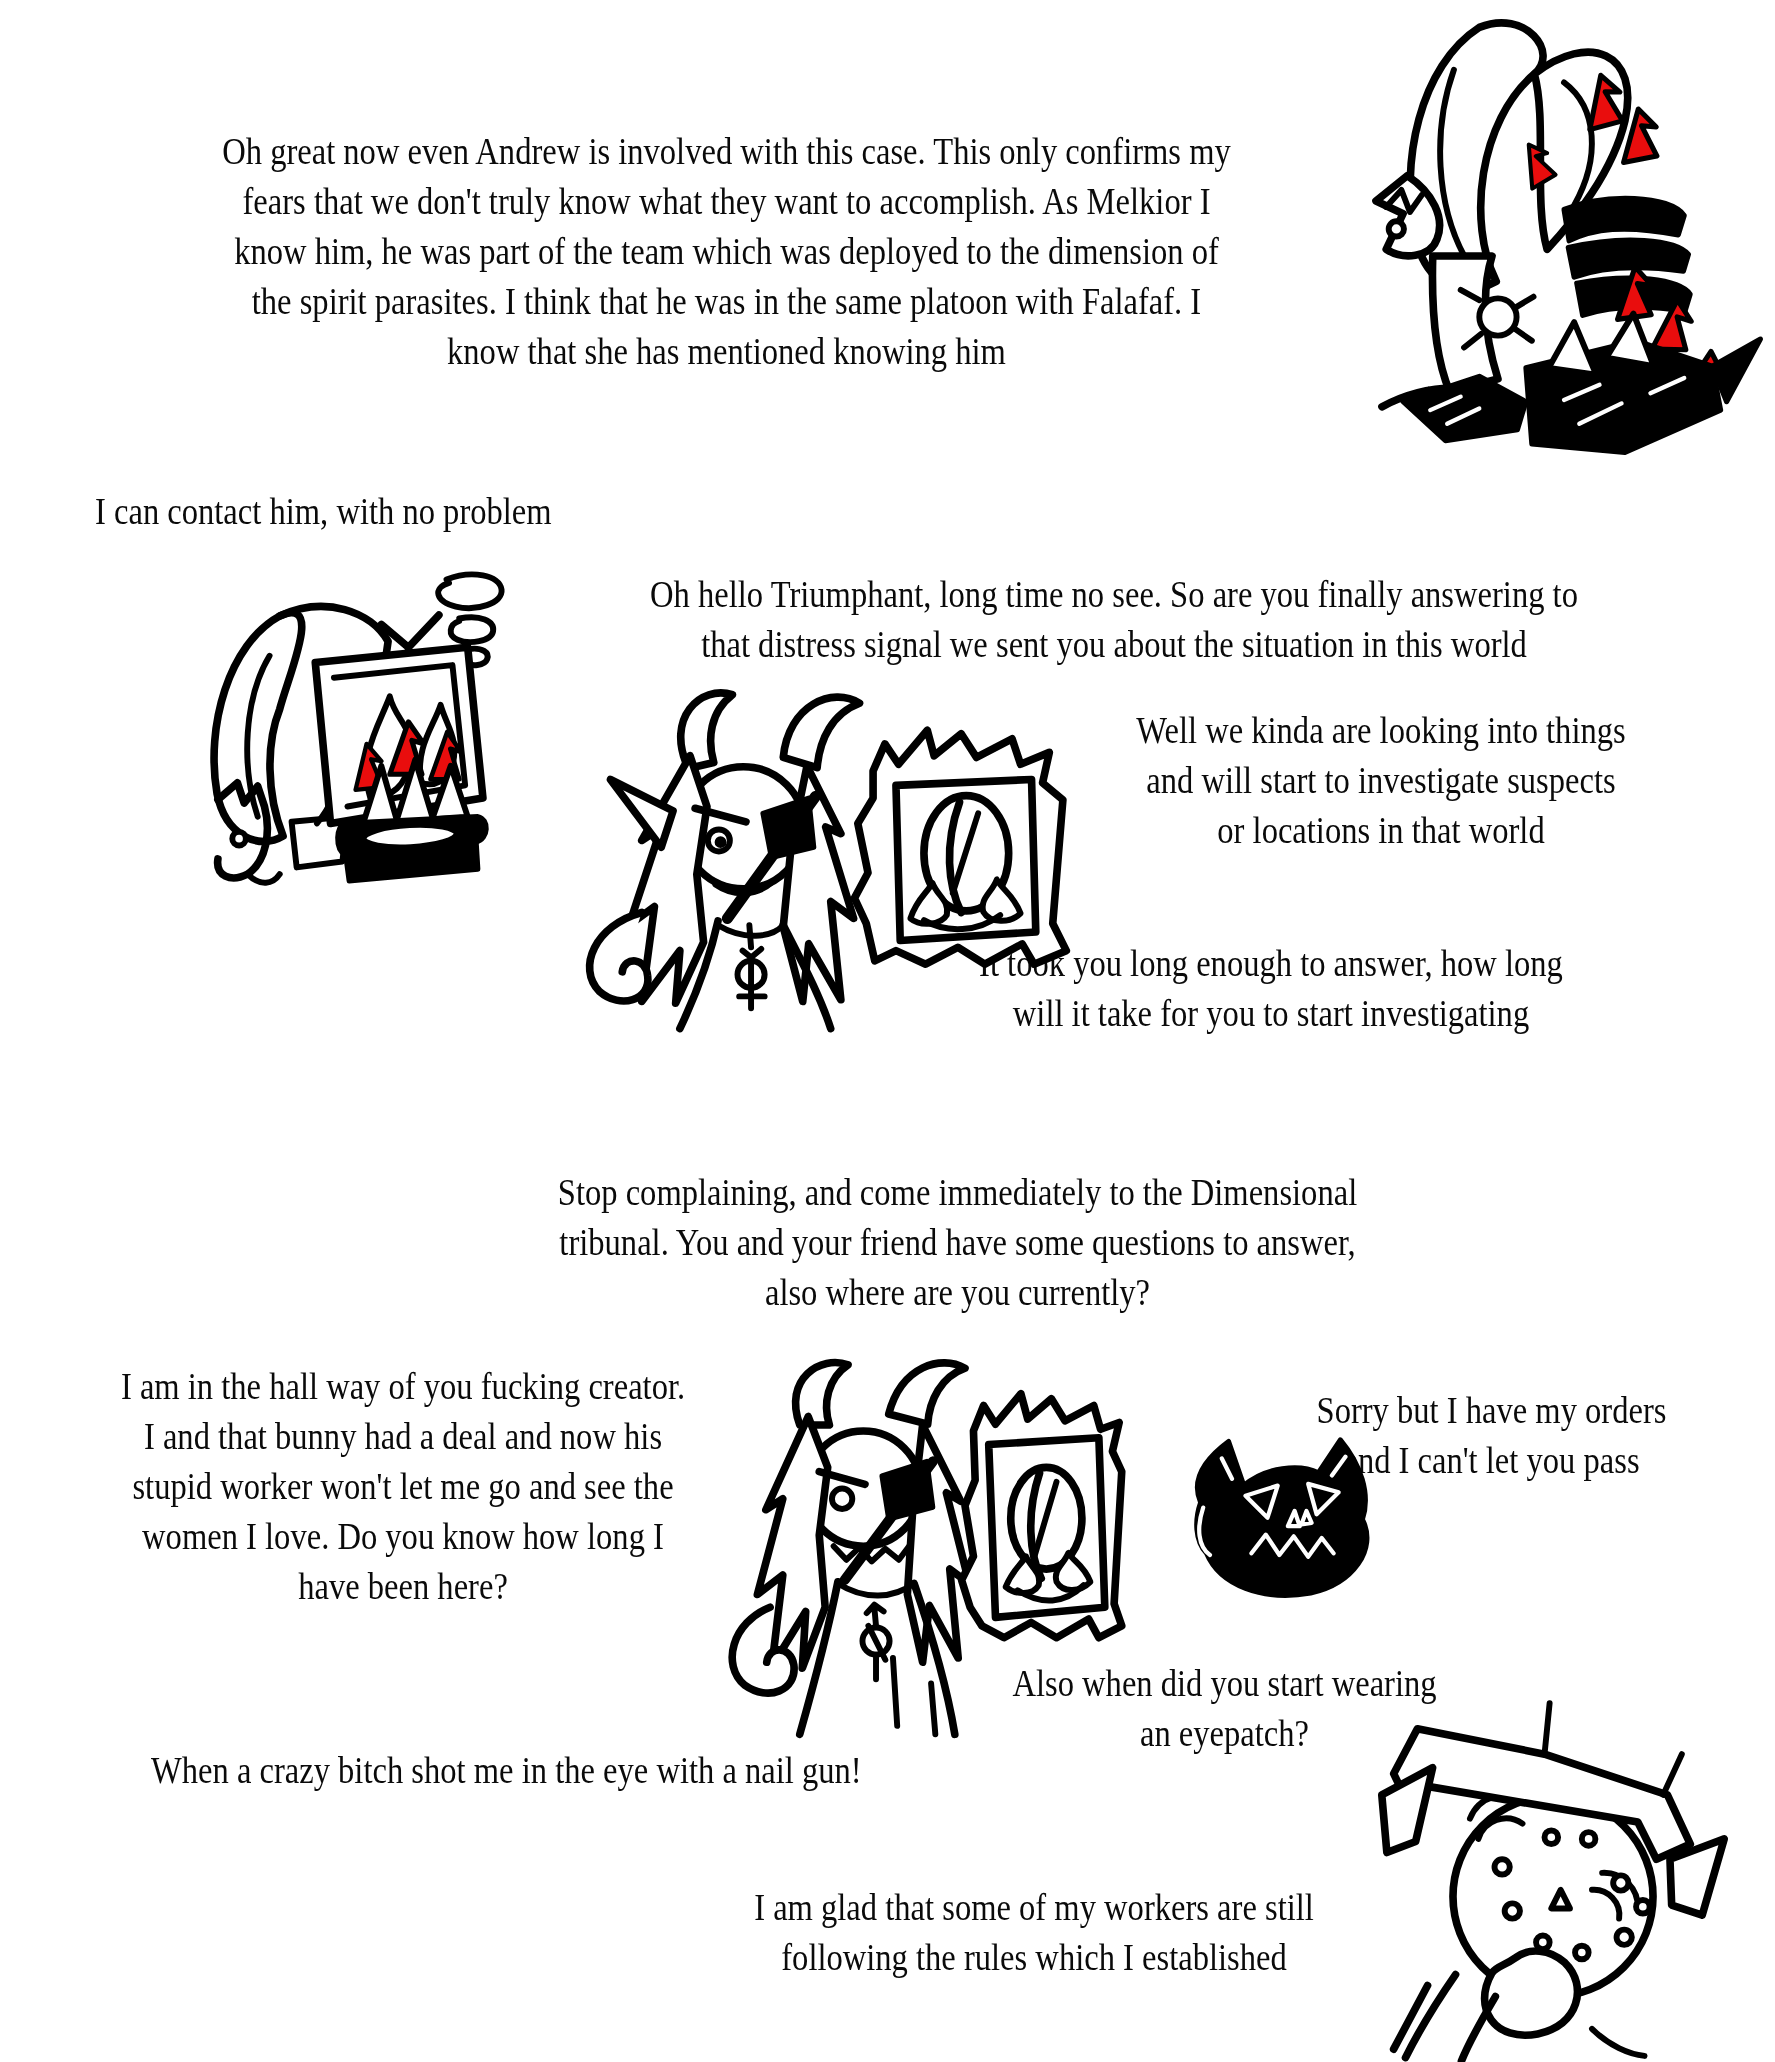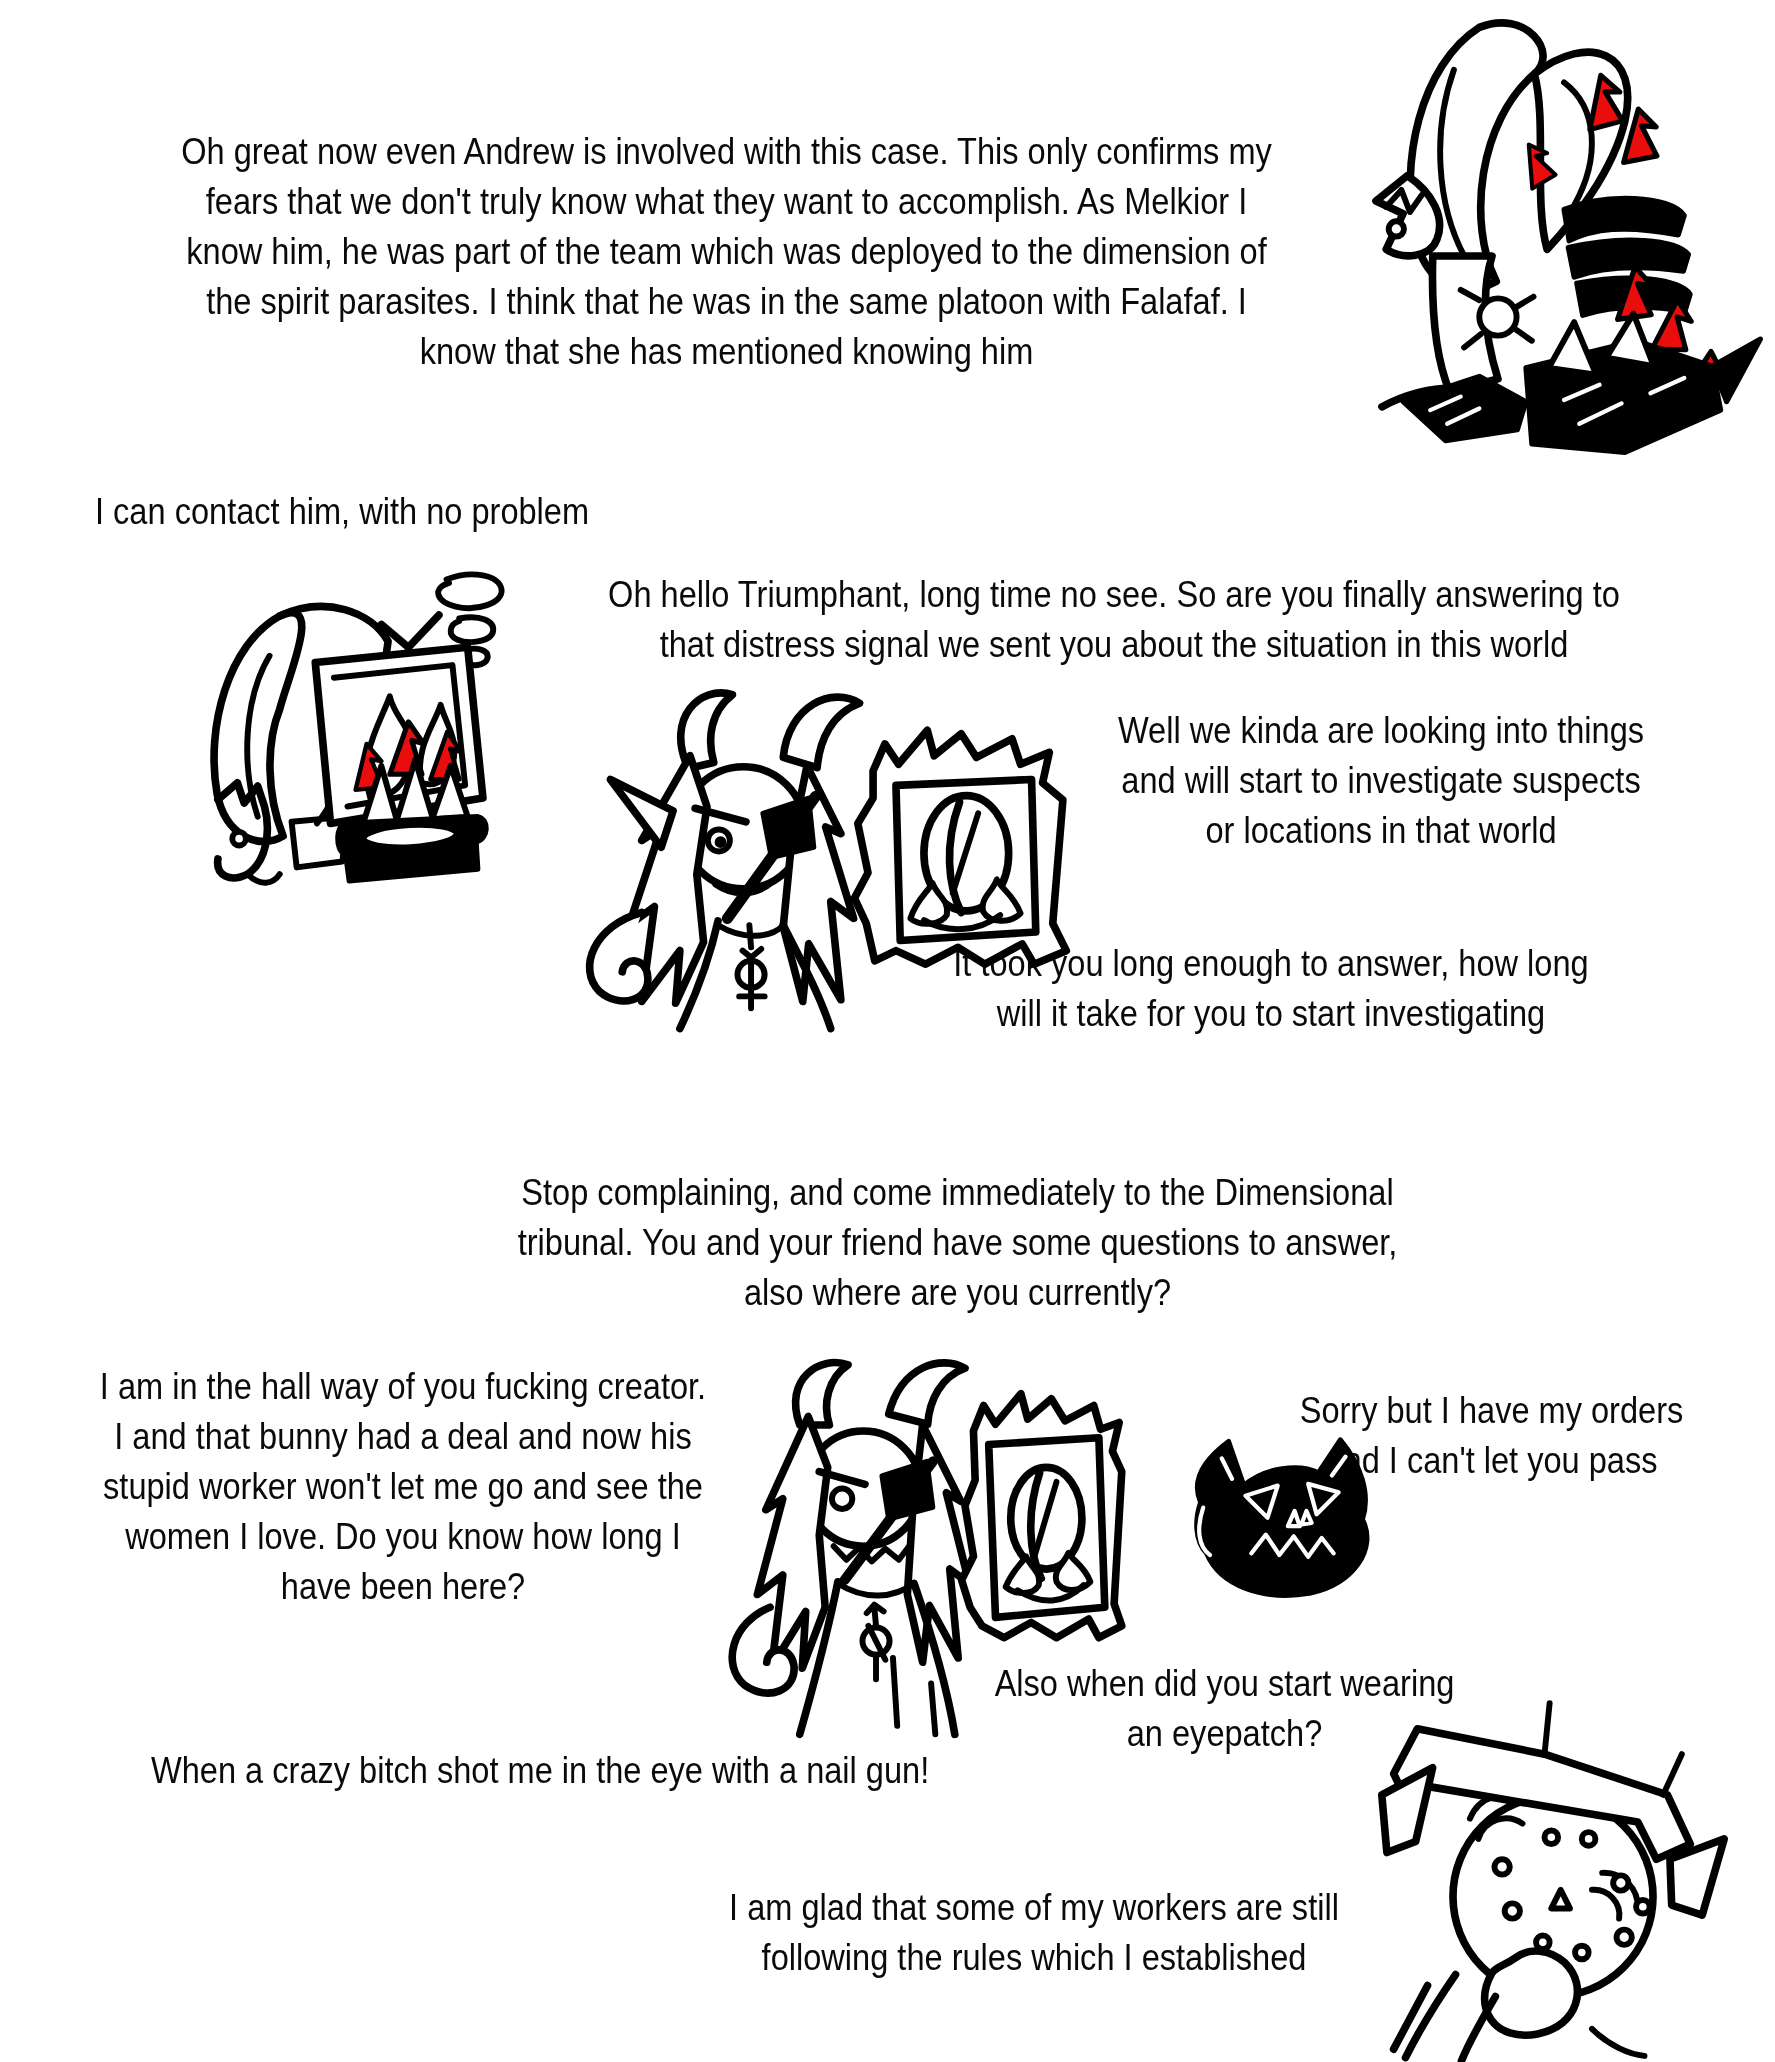--- a/index.html
+++ b/index.html
@@ -1,17 +1,17 @@
 <!DOCTYPE html>
 <html style="font-size:13.6px"><head>
 <meta charset="utf-8">
 <style>
   html,body{margin:0;padding:0;background:#fff;}
   #page{position:relative;width:1776px;height:2062px;background:#ffffff;overflow:hidden;
-        font-family:Liberation Sans, sans-serif;color:#0a0a0a;}
+        font-family:Liberation Serif, serif;color:#0a0a0a;}
   .speech{position:absolute;font-size:37px;line-height:50px;white-space:pre-line;
           transform:scaleX(0.88);}
   .speech.center{text-align:center;transform-origin:center top;}
   .speech.left{text-align:left;transform-origin:left top;}
   .art{position:absolute;}
   svg{display:block;overflow:visible;}
   .ln{fill:none;stroke:#000;stroke-width:9;stroke-linecap:round;stroke-linejoin:round;}
   .ln7{fill:none;stroke:#000;stroke-width:7;stroke-linecap:round;stroke-linejoin:round;}
   .wsh{fill:#fff;stroke:#000;stroke-width:9;stroke-linecap:round;stroke-linejoin:round;}
   .wsh7{fill:#fff;stroke:#000;stroke-width:7;stroke-linecap:round;stroke-linejoin:round;}

